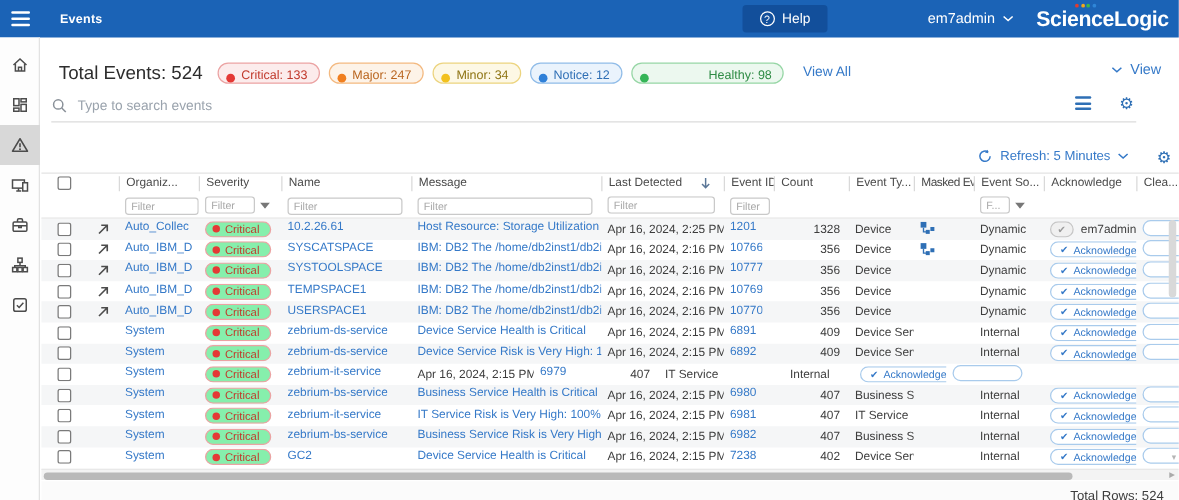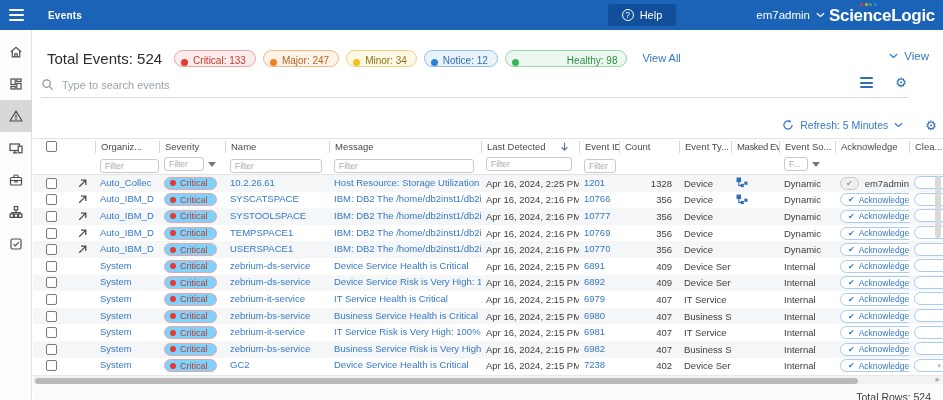--- a/index.html
+++ b/index.html
@@ -16,21 +16,21 @@
   .tb-title { font-size:10px; font-weight:700; margin-left:16px; letter-spacing:.2px; }
   .tb-right { margin-left:auto; display:flex; align-items:center; padding-right:8px; }
   .tb-btn { display:inline-flex; align-items:center; gap:6px; background:#124f9b;
             border:none; color:#fff; font-family:inherit; font-size:11px;
             padding:5px 14px; border-radius:3px; margin-left:8px; cursor:pointer; }
   .qcircle { width:12px; height:12px; border:1.2px solid #fff; border-radius:50%;
              font-size:8.5px; line-height:10px; text-align:center; display:inline-block; }
   .tb-user { display:inline-flex; align-items:center; gap:6px; font-size:11.5px;
              margin-left:80px; cursor:pointer; }
   .brand { position:relative; font-size:17px; font-weight:600; letter-spacing:-.3px;
-           margin-left:4px; padding-top:2px; }
+           margin-left:18px; padding-top:2px; }
   .brand .dots { position:absolute; left:31px; top:-1px; display:flex; gap:1.5px; }
   .brand .dots i { width:3px; height:3px; border-radius:50%; display:block; }
 
   
   .sidebar { position:absolute; left:0; top:30px; width:32px; height:370px;
              background:#fdfdfd; border-right:1px solid #e2e2e2; padding-top:6px; }
   .side-item { width:32px; height:32px; display:flex; align-items:center;
                justify-content:center; cursor:pointer; }
   .side-item.active { background:#d8d8d8; }
 
@@ -94,21 +94,21 @@
   .c-type{width:52px} .c-masked{width:48px} .c-src{width:56px}
   .c-ack{width:74px; display:flex; align-items:center;} .c-clear{width:64px}
 
   .checkbox { width:11px; height:11px; border:1px solid #7a7a7a; border-radius:2px;
               background:#fff; display:inline-block; cursor:pointer; }
   .trow { display:flex; height:16.6px; align-items:center; font-size:9.5px; color:#3d3d3d; }
   .trow.alt { background:#f5f6f7; }
   .lnk { color:#3579c8; cursor:pointer; display:inline-block; overflow:hidden;
          white-space:nowrap; max-width:100%; }
   .sevpill { display:inline-flex; align-items:center; gap:4px; height:13px;
-             border:1px solid #eba3a3; background:#7dd3fc; color:#c0392b;
+             border:1px solid #eba3a3; background:#86efac; color:#c0392b;
              border-radius:8px; padding:0 8px 0 5px; font-size:9px; }
   .sevpill i { width:6px; height:6px; border-radius:50%; background:#e43935; display:block; }
   .ackbtn { display:inline-flex; align-items:center; gap:4px; height:13px; padding:0 7px;
             border:1px solid #a9cbec; border-radius:7px; background:#fff; color:#3579c8;
             font-family:inherit; font-size:8.5px; cursor:pointer; }
   .ackbtn .ck { font-size:8px; }
   .ackdone { display:inline-flex; align-items:center; justify-content:center; width:24px;
              height:13px; border:1px solid #c6c6c6; border-radius:7px; background:#f0f0f0;
              color:#9a9a9a; font-size:8px; }
   .ackname { margin-left:6px; color:#3d3d3d; }
@@ -623,21 +623,20 @@
       <svg width="11" height="11" viewBox="0 0 11 11" fill="none" stroke="#4c4c4c" stroke-width="1.3" style="visibility: hidden;">
               <path d="M2.2 8.8 8.6 2.4M4 2.2h4.8V7"></path>
             </svg>
     </div>
     <div class="cell c-org"><a class="lnk">System</a></div>
     <div class="cell c-sev"><span class="sevpill">
               <i></i>
               <span>Critical</span>
             </span></div>
     <div class="cell c-name"><a class="lnk">zebrium-it-service</a></div>
-    <div class="cell c-msg"><a class="lnk">IT Service Health is Critical</a></div>
     <div class="cell c-last">
             <span>Apr 16, 2024, 2:15 PM</span>
           </div>
     <div class="cell c-id"><a class="lnk">6979</a></div>
     <div class="cell c-count"><span>407</span></div>
     <div class="cell c-type"><span>IT Service</span></div>
     <div class="cell c-masked">
       <svg width="12" height="12" viewBox="0 0 12 12" style="visibility: hidden;">
               <rect x="0.5" y="0.5" width="4.6" height="4.6" fill="#2e6fb5"></rect>
               <path d="M2.8 5.1v3.4h3.2" fill="none" stroke="#2e6fb5" stroke-width="1.1"></path>

